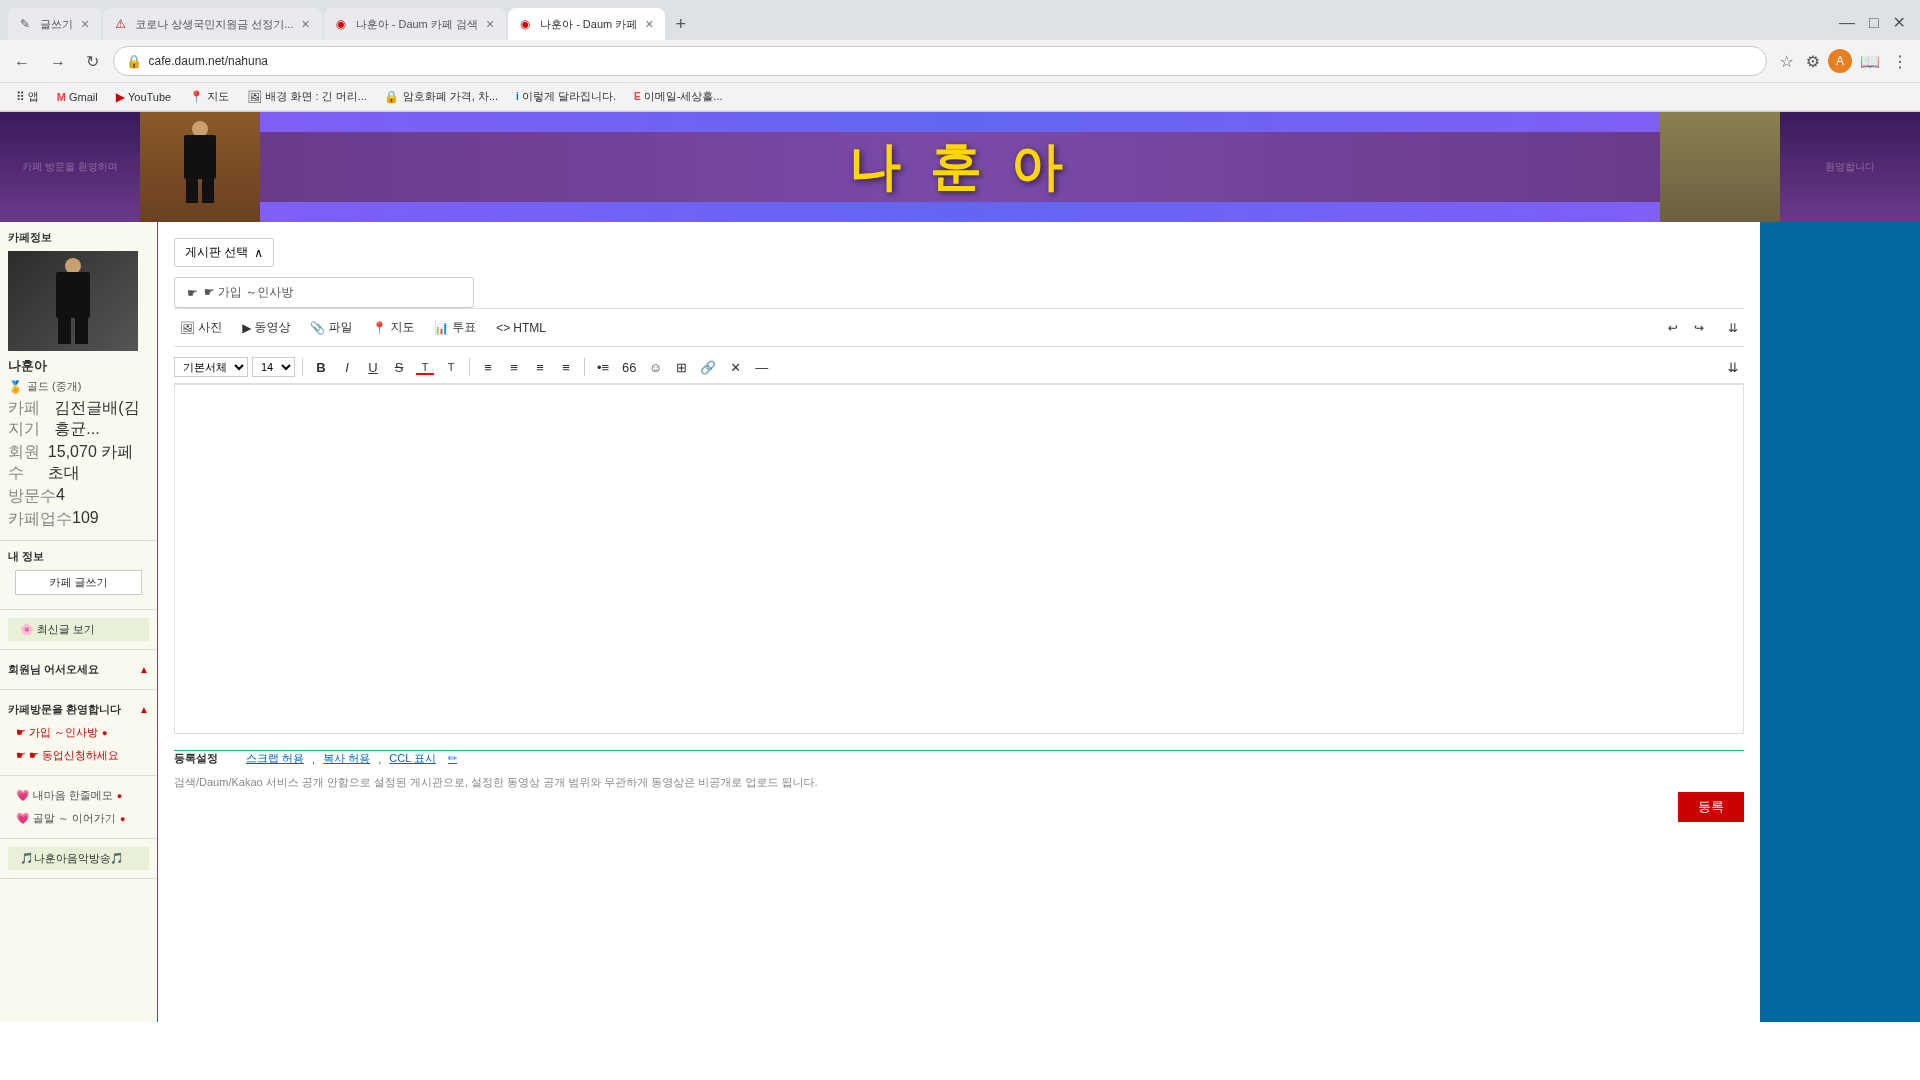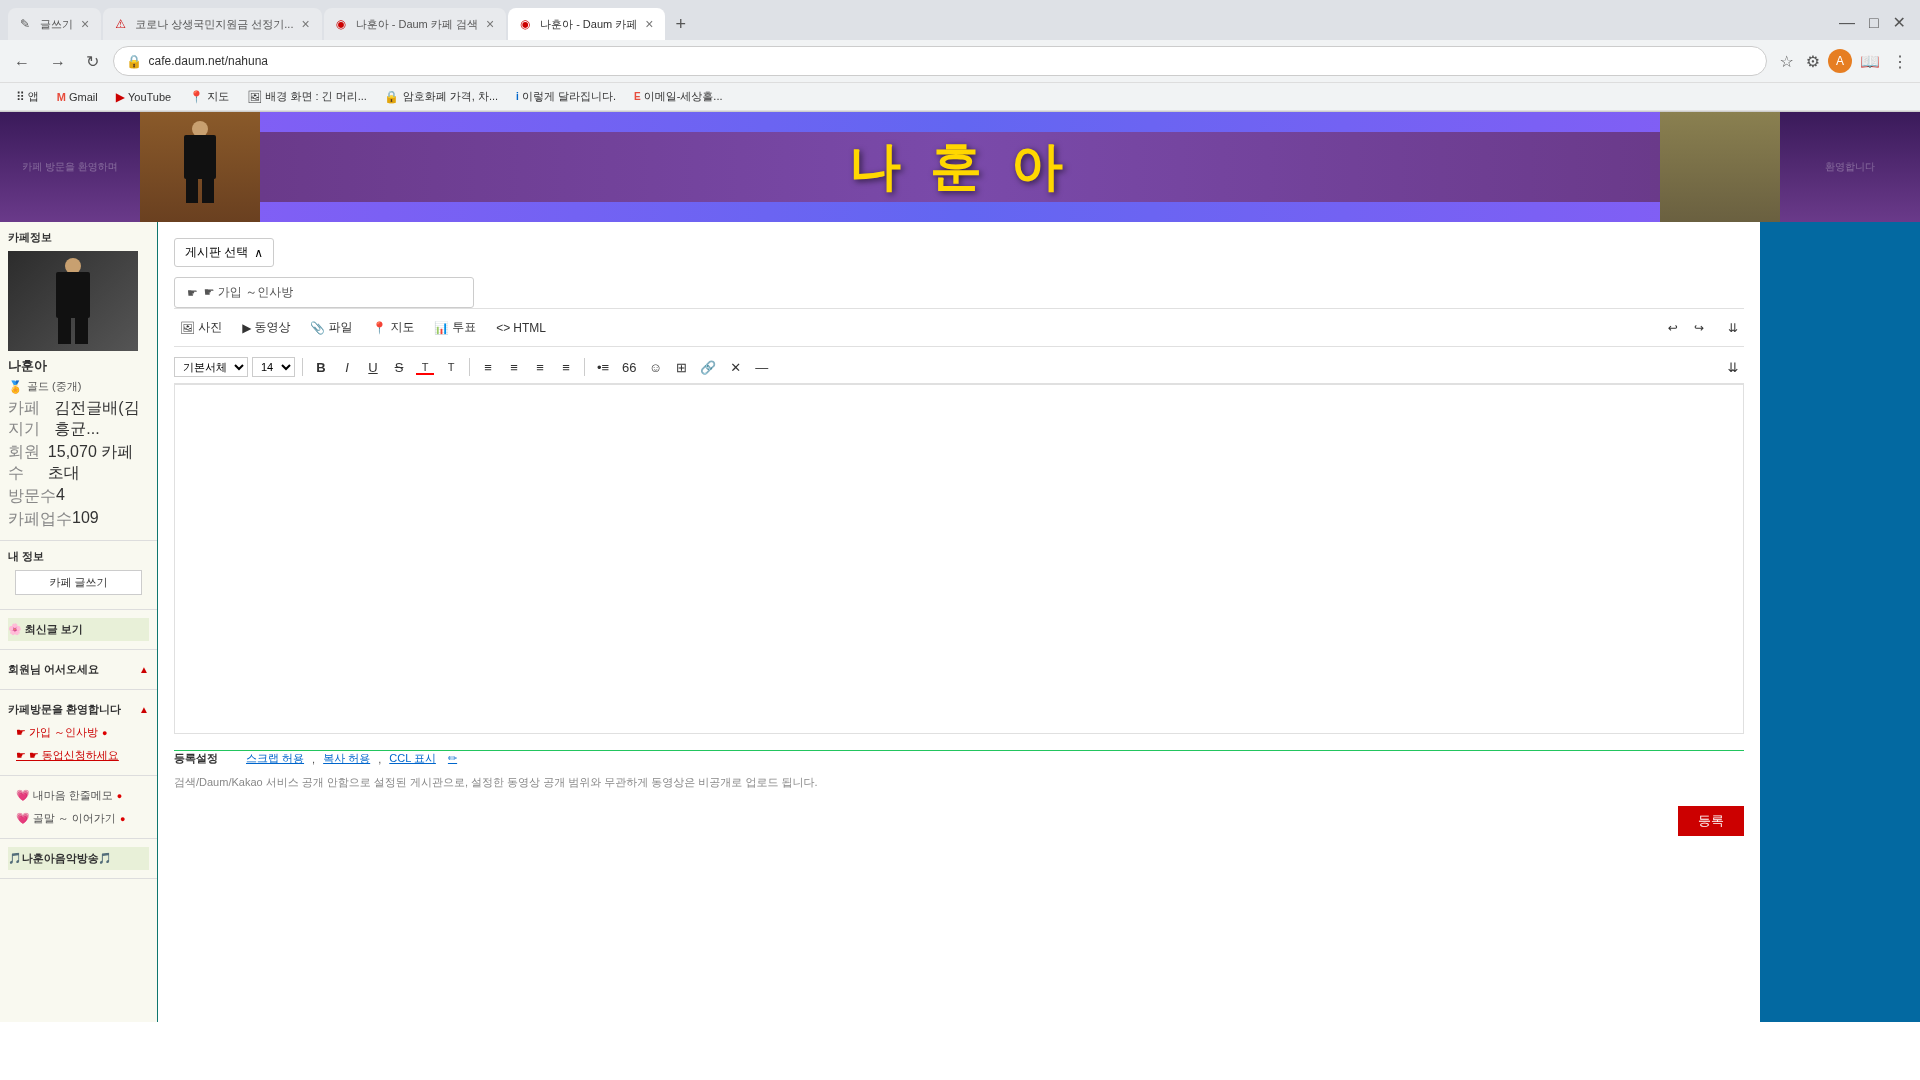--- a/index.html
+++ b/index.html
@@ -46,21 +46,21 @@
     .sidebar { width: 158px; min-width: 158px; background: #f9f9f0; border-right: 1px solid #0f766e; padding: 0; }
     .sidebar-section { border-bottom: 1px solid #ddd; padding: 8px; }
     .sidebar-label { font-size: 11px; font-weight: bold; color: #333; margin-bottom: 6px; }
     .cafe-profile-img { width: 130px; height: 100px; background: linear-gradient(135deg, #2c2c2c, #555); display: flex; align-items: flex-end; justify-content: center; overflow: hidden; margin-bottom: 6px; }
     .cafe-name { font-size: 13px; font-weight: bold; color: #333; margin-bottom: 4px; }
     .user-level { display: flex; align-items: center; gap: 4px; font-size: 11px; color: #555; margin-bottom: 4px; }
     .level-badge { color: #ffa500; font-size: 12px; }
     .info-row { display: flex; font-size: 16px; color: #555; margin-bottom: 2px; }
     .info-label { color: #888; min-width: 36px; }
     .info-value { color: #333; }
-    .sidebar-section-title { background: #e8f0d8; padding: 4px 0; font-size: 11px; font-weight: bold; color: #333; display: flex; align-items: center; justify-content: space-between; cursor: pointer; text-align: right; }
+    .sidebar-section-title { background: #e8f0d8; padding: 4px 12px; font-size: 11px; font-weight: normal; color: #333; display: flex; align-items: center; justify-content: space-between; cursor: pointer; text-align: right; }
     .sidebar-item { padding: 4px 8px; font-size: 11px; color: #555; cursor: pointer; display: flex; align-items: center; gap: 4px; }
     .sidebar-item-red { color: #c00; }
     .inner-menu-btn { color: #d00; font-size: 9px; }
     .cafe-write-btn { display: block; background: #fff; border: 1px solid #ccc; color: #333; padding: 4px 4px; font-size: 11px; cursor: pointer; text-align: center; margin: 6px auto; width: 90%; }
     .sidebar-arrow { color: #c00; font-size: 10px; }
 
     
     .editor-area { flex: 1; padding: 16px; background: #fff; }
     .board-select-bar { display: flex; align-items: center; gap: 6px; margin-bottom: 10px; }
     .board-select-btn { background: #fff; border: 1px solid #ccc; border-radius: 3px; padding: 5px 10px; font-size: 12px; cursor: pointer; display: flex; align-items: center; gap: 6px; }
@@ -80,21 +80,21 @@
     .format-sep { width: 1px; height: 18px; background: #ccc; margin: 0 3px; }
 
     .editor-content-area { min-height: 350px; border: 1px solid #e0e0e0; padding: 12px; margin-top: 0; background: #fff; }
 
     
     .editor-footer { margin-top: 16px; padding-top: 0; border-top: 1px solid #22c55e; }
     .footer-row1 { display: flex; align-items: center; gap: 8px; font-size: 11px; color: #555; margin-bottom: 8px; }
     .footer-label { color: #333; font-weight: bold; }
     .footer-link { color: #0066cc; text-decoration: underline; cursor: pointer; }
     .footer-notice { font-size: 11px; color: #888; line-height: 1.6; margin-top: 8px; }
-    .footer-buttons { display: flex; justify-content: flex-end; gap: 8px; margin-top: 14px; }
+    .footer-buttons { display: flex; justify-content: flex-end; gap: 8px; margin-top: 0; }
     .submit-btn { background: #c00; color: #fff; border: none; padding: 6px 20px; font-size: 13px; cursor: pointer; }
 
     
     .right-sidebar { width: 160px; min-width: 160px; }
   </style>
 </head>
 <body>
 
 <div class="browser-chrome">
 
@@ -267,21 +267,21 @@
 
       <div class="sidebar-section">
         <div style="display:flex; align-items:center; justify-content:space-between; padding: 4px 0; cursor:pointer;">
           <span style="font-size:11px; font-weight:bold; color:#333;">카페방문을 환영합니다</span>
           <span class="sidebar-arrow">▲</span>
         </div>
         <div class="sidebar-item sidebar-item-red">
           <span>☛ 가입 ～인사방</span>
           <span class="inner-menu-btn">●</span>
         </div>
-        <div class="sidebar-item sidebar-item-red" style="text-decoration:underline;">
+        <div class="sidebar-item sidebar-item-red" style="">
           <span>☛ ☛ 동업신청하세요</span>
         </div>
       </div>
 
       <div class="sidebar-section">
         <div class="sidebar-item">
           <span>💗 내마음 한줄메모</span>
           <span class="inner-menu-btn">●</span>
         </div>
         <div class="sidebar-item">

